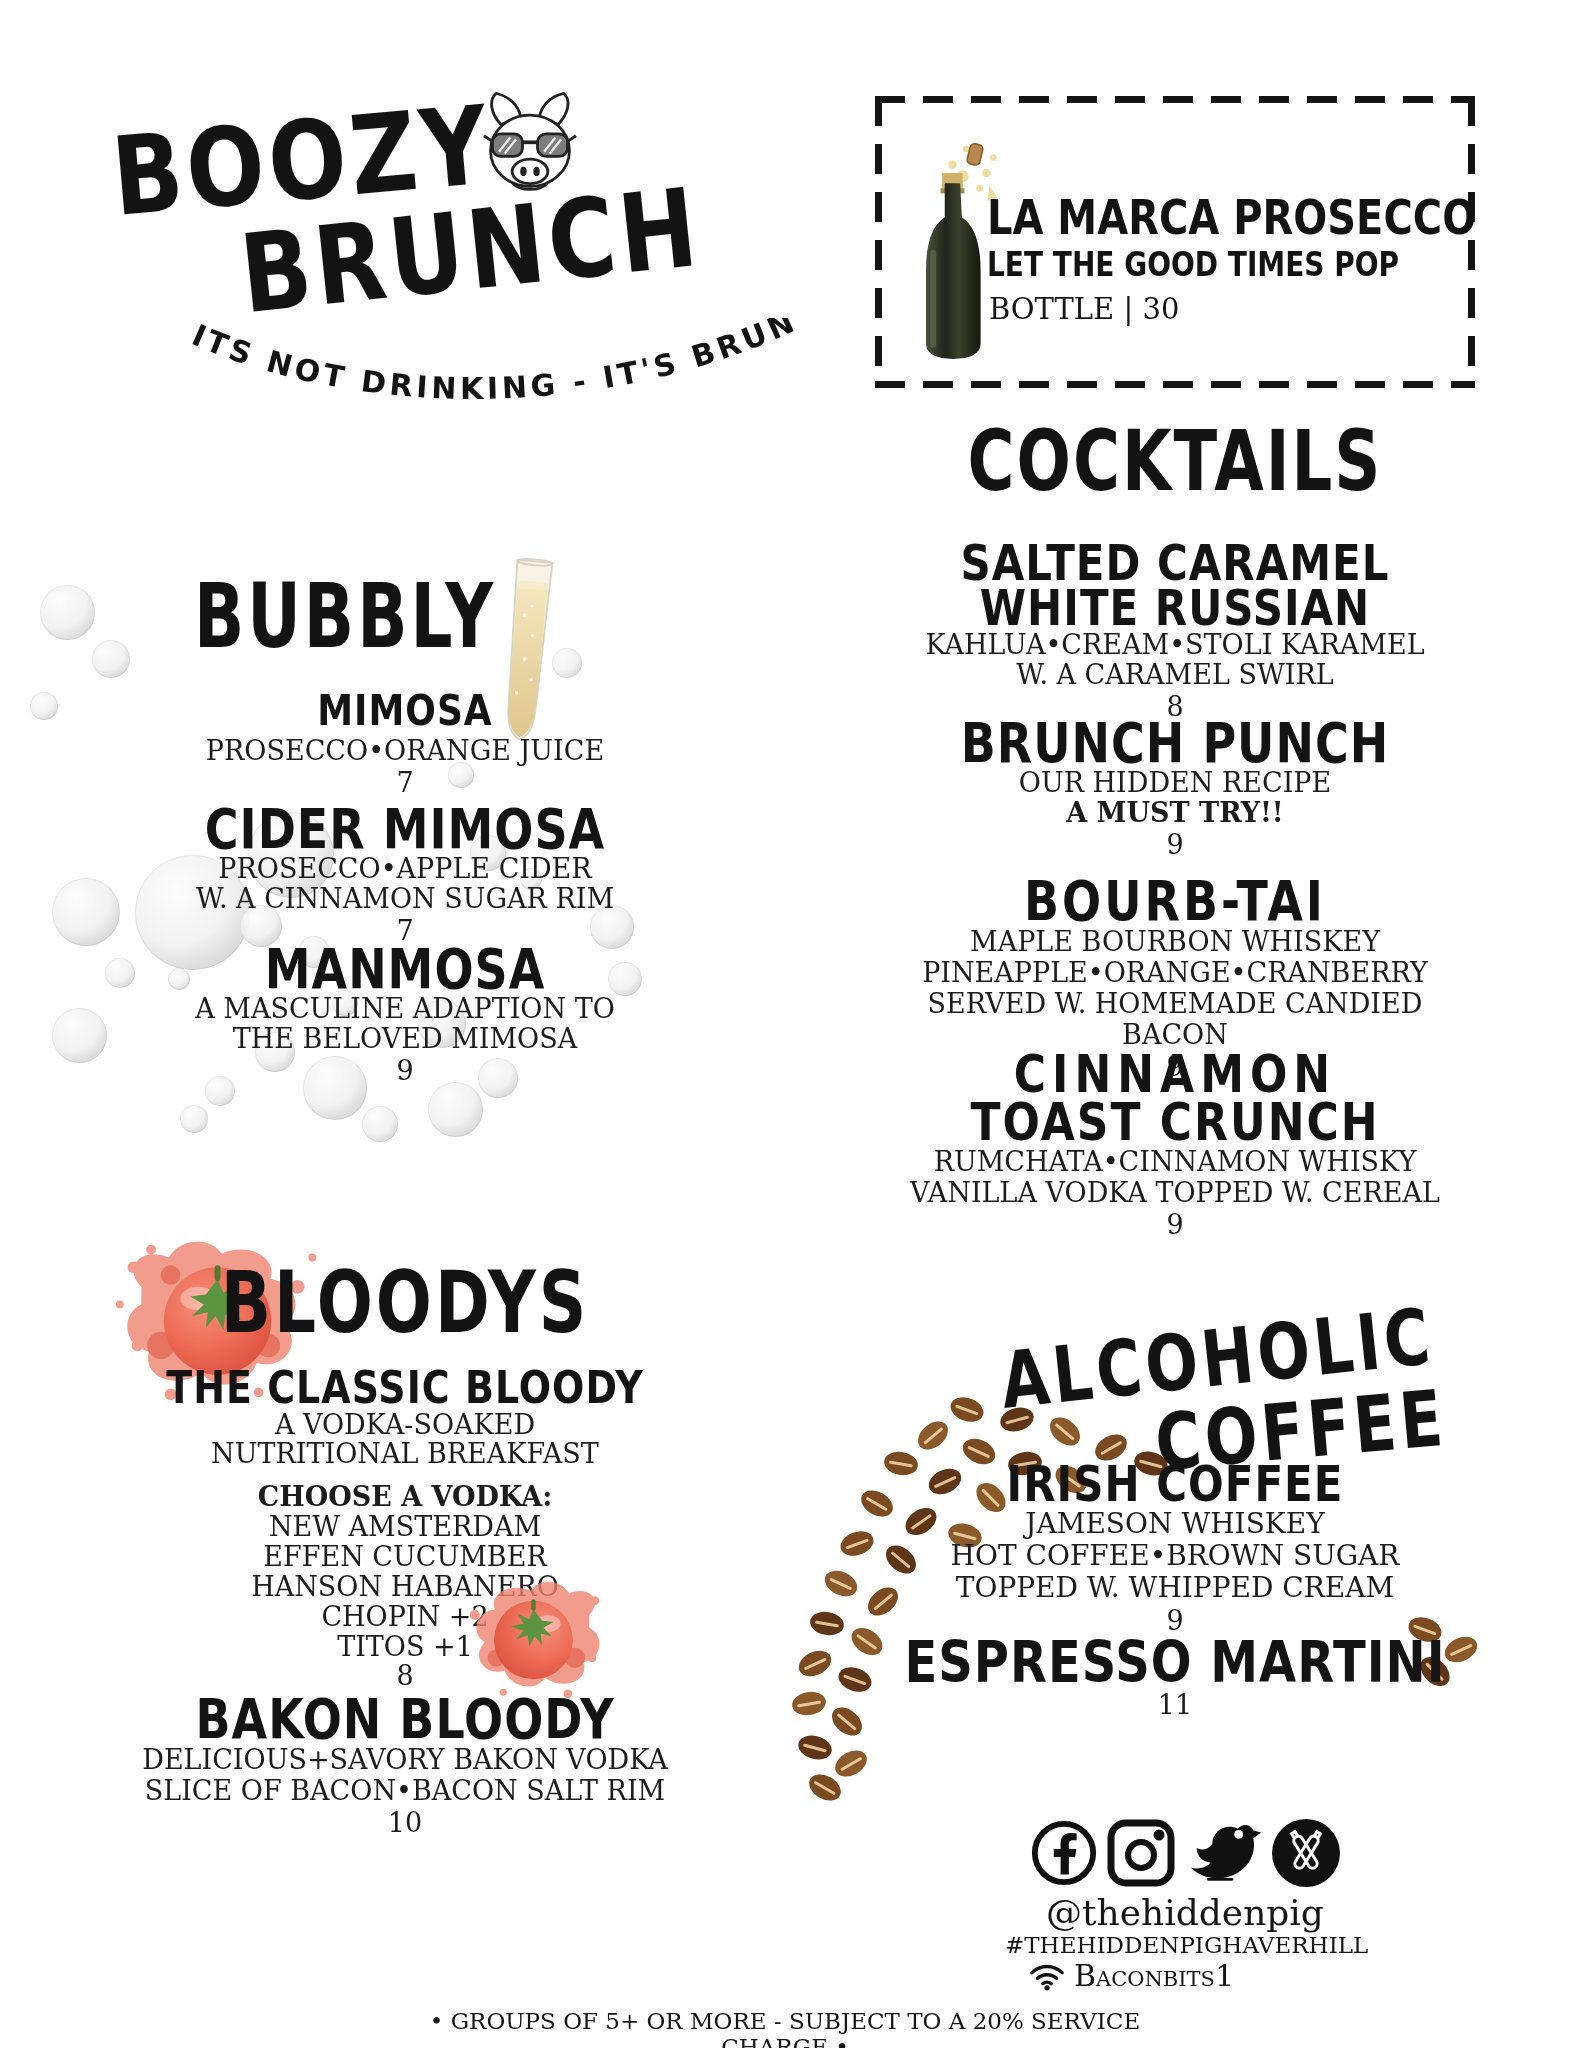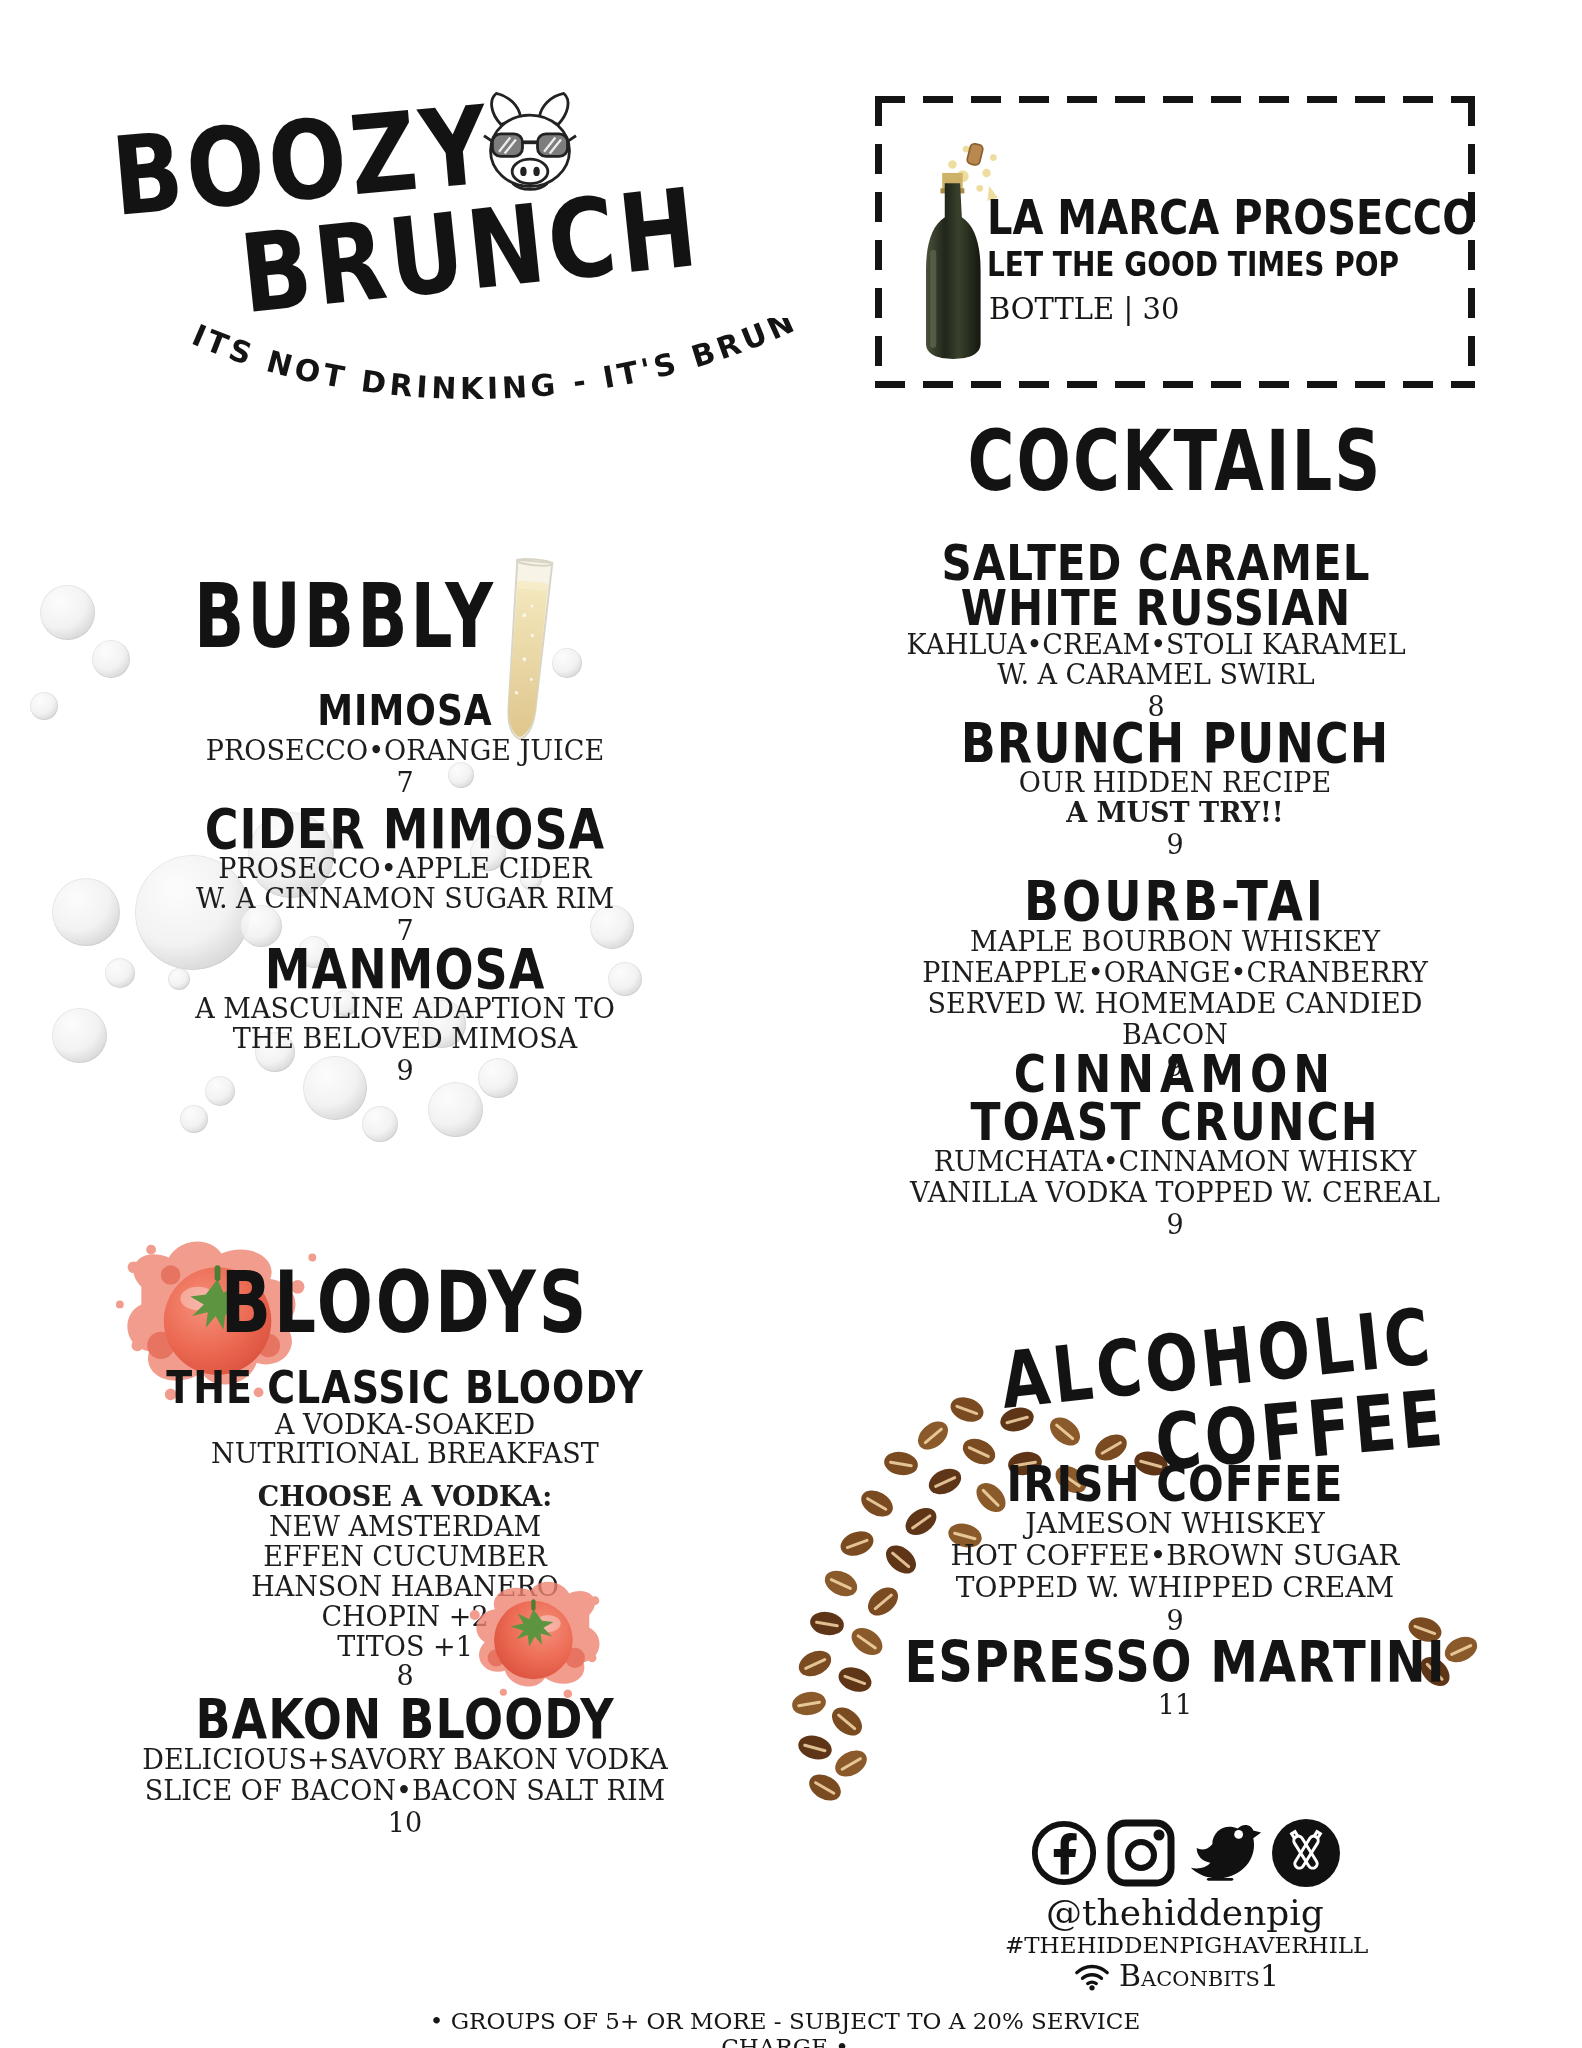--- a/index.html
+++ b/index.html
@@ -219,21 +219,21 @@
     <div class="nm" style="font-size:46px;line-height:50px"><span class="by">MANMOSA</span></div>
     <div class="ds">A MASCULINE ADAPTION TO</div>
     <div class="ds">THE BELOVED MIMOSA</div>
     <div class="pr">9</div>
   </div>
 
   <div class="abs ctr bf" style="left:885px;top:424px;width:580px;font-size:64px;letter-spacing:2px">
     <span style="display:inline-block;transform:scaleY(1.3)">COCKTAILS</span>
   </div>
 
-  <div class="abs ctr" style="left:866px;top:540px;width:580px">
+  <div class="abs ctr" style="left:885px;top:540px;width:580px">
     <div class="nm" style="font-size:42px;line-height:45px"><span class="by">SALTED CARAMEL</span></div>
     <div class="nm" style="font-size:42px;line-height:45px"><span class="by">WHITE RUSSIAN</span></div>
     <div class="ds">KAHLUA•CREAM•STOLI KARAMEL</div>
     <div class="ds">W. A CARAMEL SWIRL</div>
     <div class="pr">8</div>
   </div>
 
   <div class="abs ctr" style="left:885px;top:718px;width:580px">
     <div class="nm" style="font-size:46px;line-height:50px"><span class="by">BRUNCH PUNCH</span></div>
     <div class="ds">OUR HIDDEN RECIPE</div>
@@ -375,21 +375,21 @@
           </g>
         <g transform="rotate(-32 36 36)">
             <rect x="31.5" y="17" width="9" height="36" rx="4.5"></rect>
             <path d="M34 17 v-5 h4 v5"></path>
           </g>
       </g>
     </svg>
   </div>
   <div class="abs ctr" style="left:1005px;top:1892px;width:360px;font-size:36px">@thehiddenpig</div>
   <div class="abs ctr" style="left:1005px;top:1932px;width:360px;font-size:23px">#THEHIDDENPIGHAVERHILL</div>
-  <div class="abs wifirow" style="left:996px;top:1958px;width:360px">
+  <div class="abs wifirow" style="left:951px;top:1958px;width:360px">
     <svg width="38" height="31" viewBox="0 0 40 32">
       <g fill="none" stroke="#111" stroke-width="3.5" stroke-linecap="round">
         <path d="M4 13 a23 23 0 0 1 32 0"></path>
         <path d="M10 19 a15 15 0 0 1 20 0"></path>
         <path d="M15.5 24.5 a8 8 0 0 1 9 0"></path>
       </g>
       <circle cx="20" cy="29" r="2.8" fill="#111"></circle>
     </svg>
     <span class="sc" style="font-size:30px">Baconbits1</span>
   </div>

